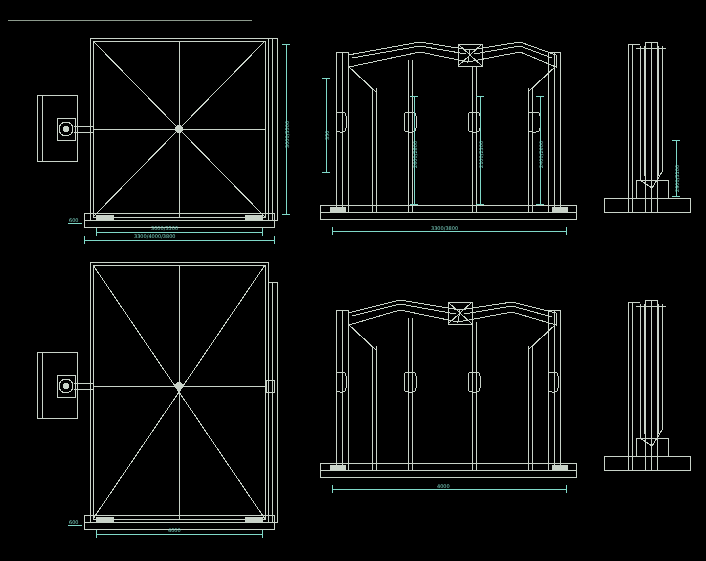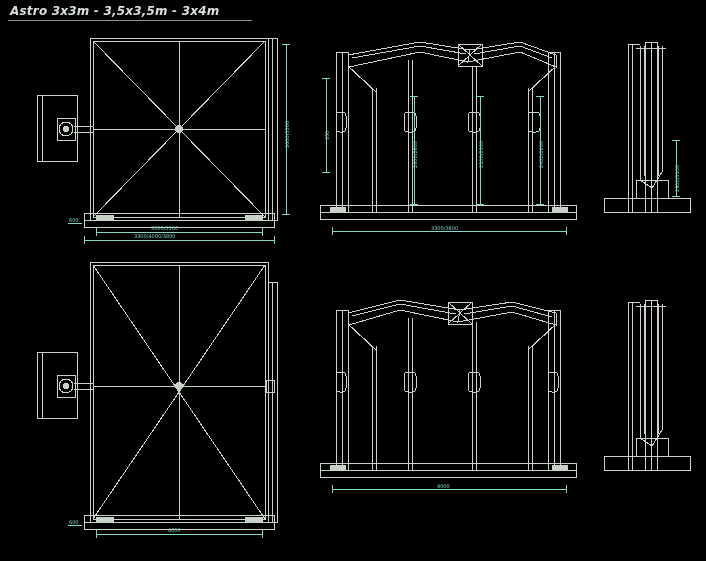--- a/index.html
+++ b/index.html
@@ -56,21 +56,20 @@
   .dim-label.vert {
     transform-origin: 0 0;
     transform: rotate(-90deg);
   }
 </style>
 </head>
 <body>
 
 <div id="page">
 
-  <div id="title">Astro 3x3m - 3,5x3,5m - 3x4m</div>
   <div id="title-rule"></div>
 
   <svg id="drawing-svg" width="706" height="561" viewBox="0 0 706 561">
     <g fill="none" stroke="#c8d2c8" stroke-width="1" shape-rendering="crispEdges">
 
       <g>
 
         <rect x="90" y="38" width="178" height="182"></rect>
         <rect x="93" y="41" width="172" height="176"></rect>
 

